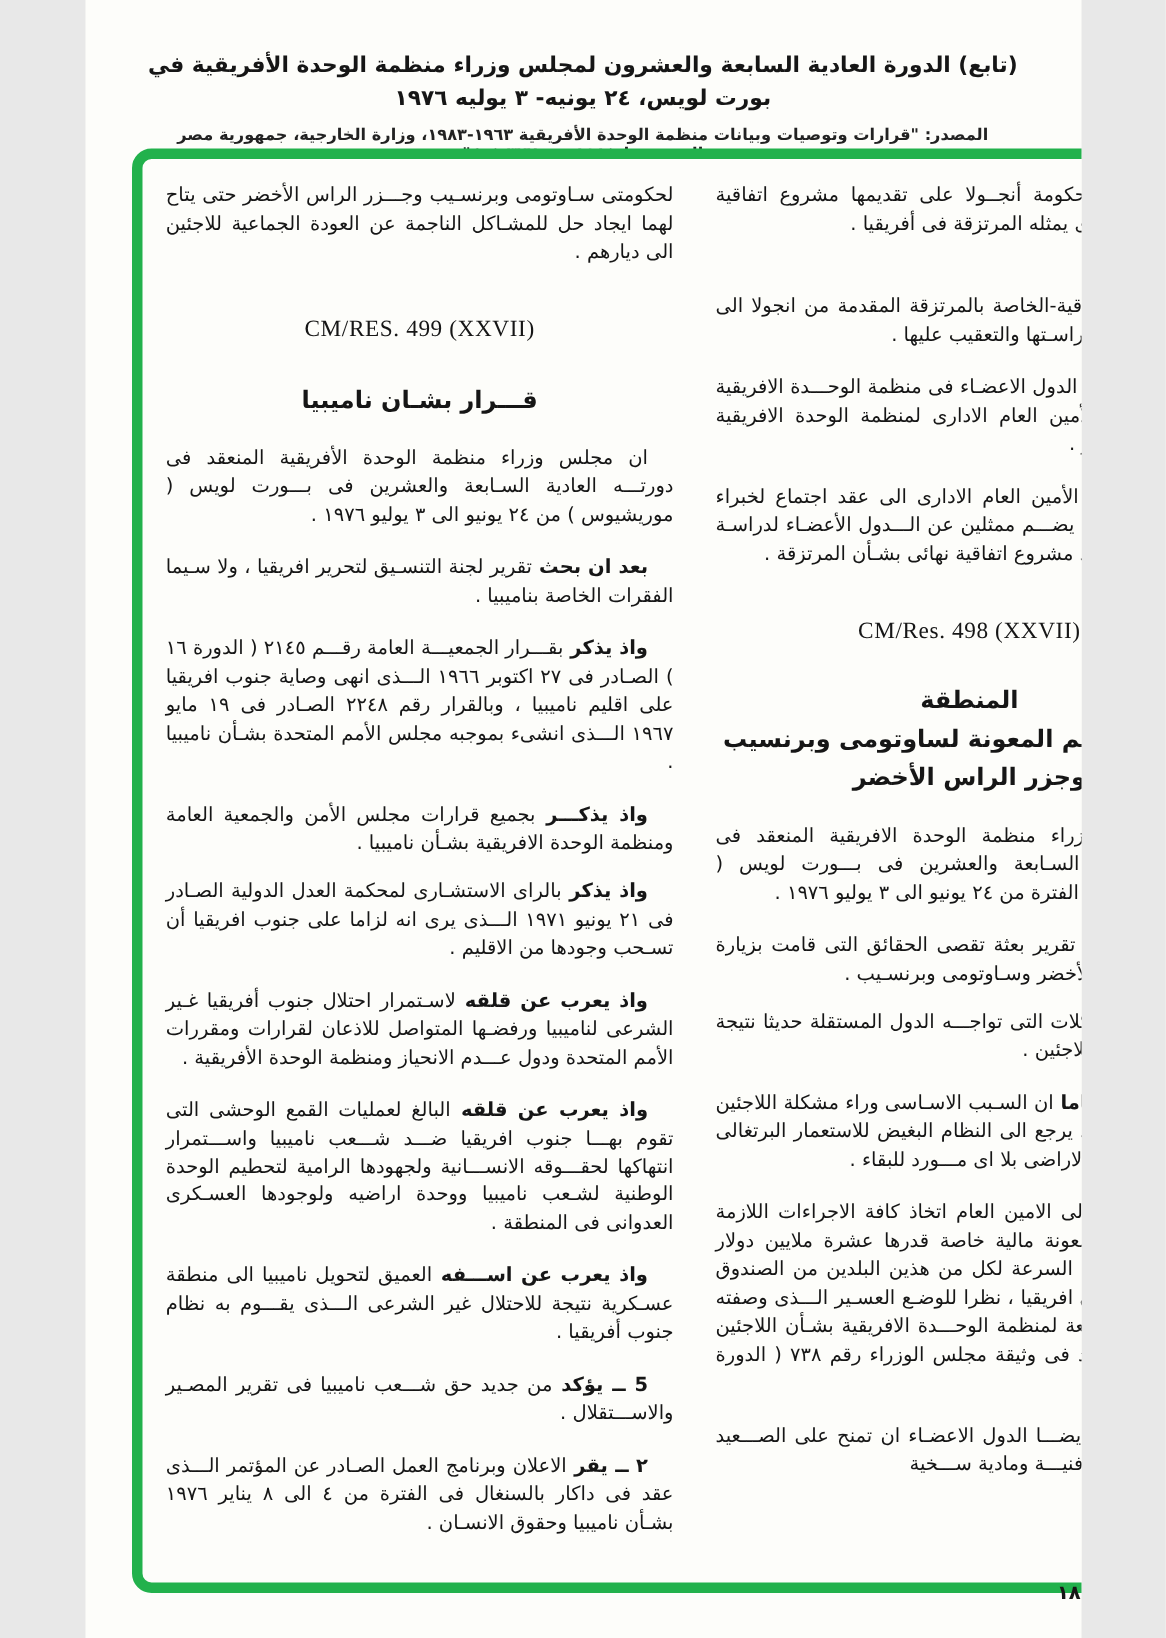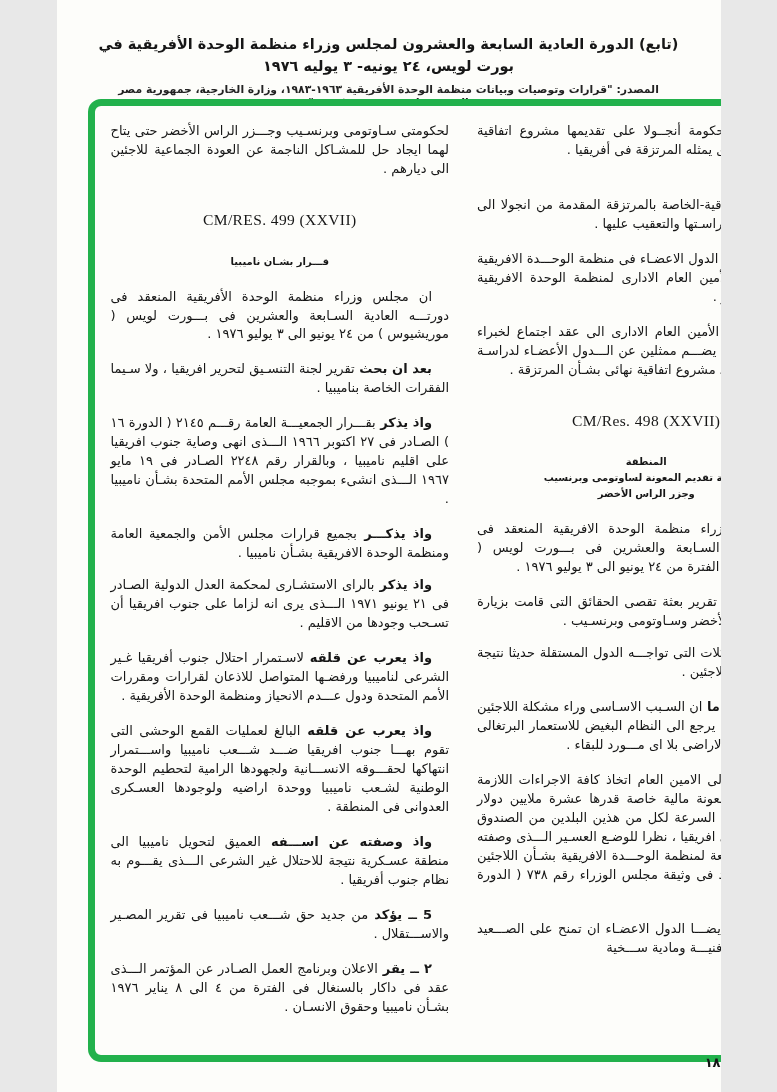--- a/index.html
+++ b/index.html
@@ -59,21 +59,21 @@
     font-family:"Liberation Serif","DejaVu Serif",serif;
     font-size:15.5px;
     letter-spacing:.4px;
     margin:30px 0 22px 0;
     text-indent:0;
     font-weight:500;
   }
   .block.title{
     text-align:center;
     font-weight:bold;
-    font-size:10px;
+    font-size:16px;
     text-indent:0;
     margin:0 0 18px 0;
     line-height:1.6;
   }
   .block.decree{
     font-weight:bold;
     text-indent:0;
     margin:4px 0 4px 0;
   }
   .block.gap-top{ margin-top:16px; }
@@ -122,21 +122,21 @@
           <div class="block title">
             <div>قـــرار بشـان ناميبيا</div>
           </div>
           <div class="block body">ان مجلس وزراء منظمة الوحدة الأفريقية المنعقد فى دورتـــه العادية السـابعة والعشرين فى بـــورت لويس ( موريشيوس ) من ٢٤ يونيو الى ٣ يوليو ١٩٧٦ .</div>
           <div class="block body gap-top"><b>بعد ان بحث </b>تقرير لجنة التنسـيق لتحرير افريقيا ، ولا سـيما الفقرات الخاصة بناميبيا .</div>
           <div class="block body gap-top"><b>واذ يذكر </b>بقـــرار الجمعيـــة العامة رقـــم ٢١٤٥ ( الدورة ١٦ ) الصـادر فى ٢٧ اكتوبر ١٩٦٦ الـــذى انهى وصاية جنوب افريقيا على اقليم ناميبيا ، وبالقرار رقم ٢٢٤٨ الصـادر فى ١٩ مايو ١٩٦٧ الـــذى انشىء بموجبه مجلس الأمم المتحدة بشـأن ناميبيا .</div>
           <div class="block body gap-top"><b>واذ يذكـــر </b>بجميع قرارات مجلس الأمن والجمعية العامة ومنظمة الوحدة الافريقية بشـأن ناميبيا .</div>
           <div class="block body"><b>واذ يذكر </b>بالراى الاستشـارى لمحكمة العدل الدولية الصـادر فى ٢١ يونيو ١٩٧١ الـــذى يرى انه لزاما على جنوب افريقيا أن تسـحب وجودها من الاقليم .</div>
           <div class="block body gap-top"><b>واذ يعرب عن قلقه </b>لاسـتمرار احتلال جنوب أفريقيا غـير الشرعى لناميبيا ورفضـها المتواصل للاذعان لقرارات ومقررات الأمم المتحدة ودول عـــدم الانحياز ومنظمة الوحدة الأفريقية .</div>
           <div class="block body gap-top"><b>واذ يعرب عن قلقه </b>البالغ لعمليات القمع الوحشى التى تقوم بهـــا جنوب افريقيا ضـــد شـــعب ناميبيا واســـتمرار انتهاكها لحقـــوقه الانســـانية ولجهودها الرامية لتحطيم الوحدة الوطنية لشـعب ناميبيا ووحدة اراضيه ولوجودها العسـكرى العدوانى فى المنطقة .</div>
-          <div class="block body gap-top"><b>واذ وصفته عن اســـفه </b>العميق لتحويل ناميبيا الى منطقة عسـكرية نتيجة للاحتلال غير الشرعى الـــذى يقـــوم به نظام جنوب أفريقيا .</div>
+          <div class="block body gap-top"><b>واذ يعرب عن اســـفه </b>العميق لتحويل ناميبيا الى منطقة عسـكرية نتيجة للاحتلال غير الشرعى الـــذى يقـــوم به نظام جنوب أفريقيا .</div>
           <div class="block body gap-top"><b>5 ــ يؤكد </b>من جديد حق شـــعب ناميبيا فى تقرير المصـير والاســـتقلال .</div>
           <div class="block body gap-top"><b>٢ ــ يقر </b>الاعلان وبرنامج العمل الصـادر عن المؤتمر الـــذى عقد فى داكار بالسنغال فى الفترة من ٤ الى ٨ يناير ١٩٧٦ بشـأن ناميبيا وحقوق الانسـان .</div>
         </div>
     </div>
   </div>
 
   <div class="footer-page-number">١٨</div>
 
 </div>
 

